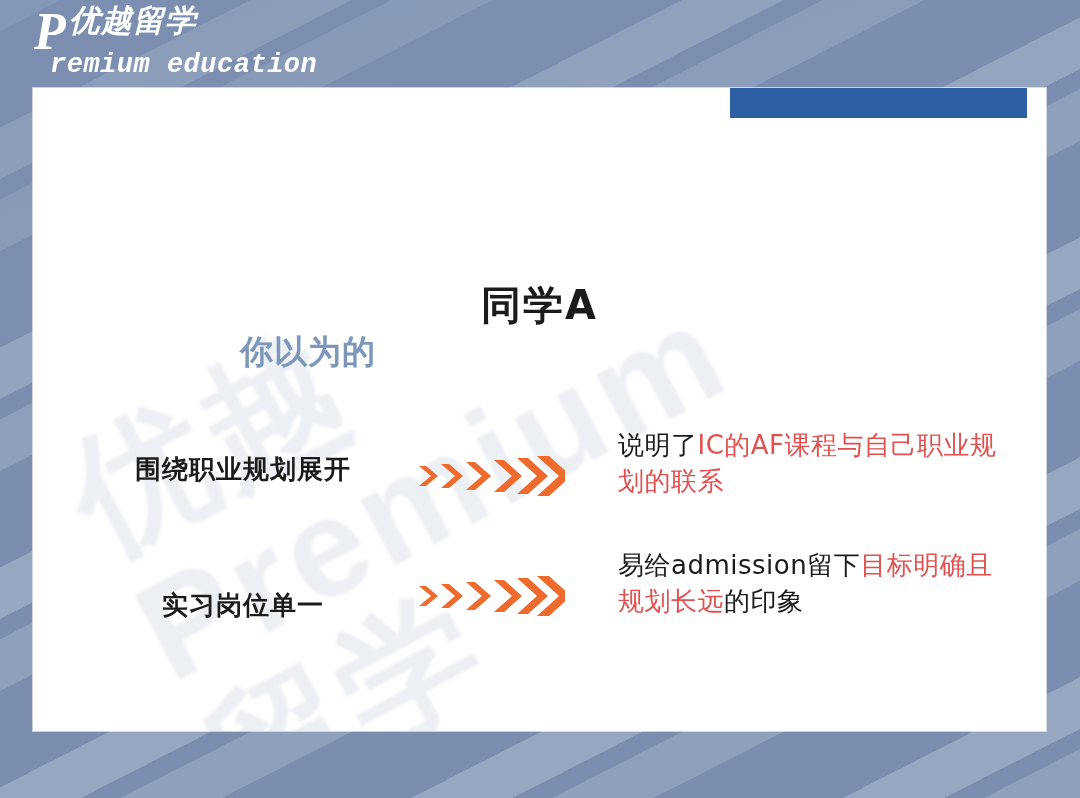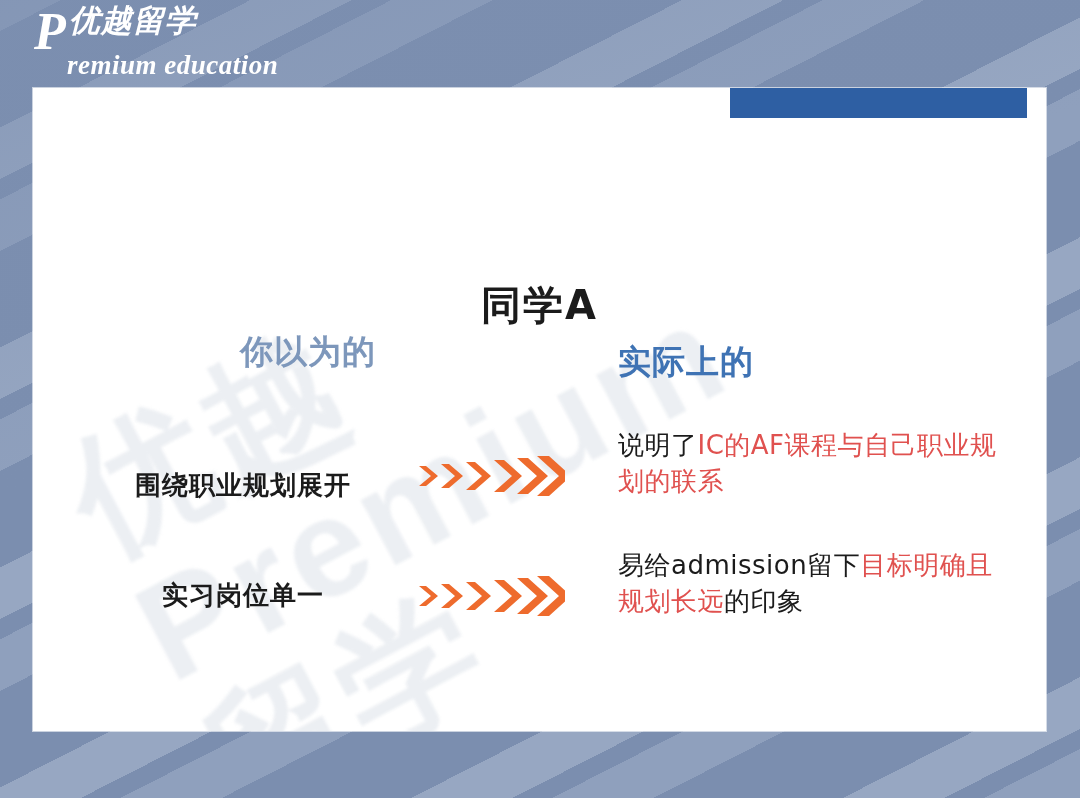--- a/index.html
+++ b/index.html
@@ -55,22 +55,22 @@
   #logo-cn {
     font-size:31px; font-weight:bold; font-style:italic;
     line-height:1;
     margin-left:4px; margin-bottom:18px;
     letter-spacing:1px;
     font-family:"DejaVu Sans","Liberation Sans",sans-serif;
   }
   #logo-row2 {
     font-size:27px; font-weight:bold; font-style:italic;
     letter-spacing:.5px;
-    margin-top:-4px; margin-left:33px;
-    font-family:Liberation Serif, serif;
+    margin-top:-4px; margin-left:16px;
+    font-family:Liberation Mono, monospace;
   }
 
   
   #card {
     position:absolute;
     left:33px; top:88px;
     width:1013px; height:643px;
     background:#ffffff;
     box-shadow:0 0 0 1px rgba(255,255,255,.6);
     overflow:hidden;
@@ -135,22 +135,22 @@
   .row-left {
     position:absolute;
     left:60px; width:300px;
     text-align:center;
     font-size:26px;
     font-weight:bold;
     color:#1b1b1b;
     letter-spacing:1px;
     font-family:"DejaVu Sans","Liberation Sans",sans-serif;
   }
-  #row-0 .row-left { top:28px; }
-  #row-1 .row-left { top:18px; }
+  #row-0 .row-left { top:12px; }
+  #row-1 .row-left { top:28px; }
 
   .arrow {
     position:absolute;
     left:382px; top:14px;
     width:150px; height:44px;
   }
   .arrow svg { display:block; }
 
   .row-right {
     position:absolute;
@@ -189,21 +189,20 @@
         <span>优越</span>
         <span>Premium</span>
         <span>留学</span>
       </div>
 
       <div id="blue-bar"></div>
 
       <div id="title">同学A</div>
 
       <div id="head-left" class="col-head">你以为的</div>
-      <div id="head-right" class="col-head">实际上的</div>
 
       <div id="row-0" class="row">
         <div class="row-left">围绕职业规划展开</div>
 
         <div class="arrow">
           <svg width="150" height="44" viewBox="0 0 150 44" aria-hidden="true">
             <g fill="#ee6b2d">
               <path d="M4,12 L16,22 L4,32 L11,32 L23,22 L11,12 Z"></path>
               <path d="M26,10 L40,22 L26,34 L34,34 L48,22 L34,10 Z"></path>
               <path d="M51,8  L67,22 L51,36 L60,36 L76,22 L60,8  Z"></path>

